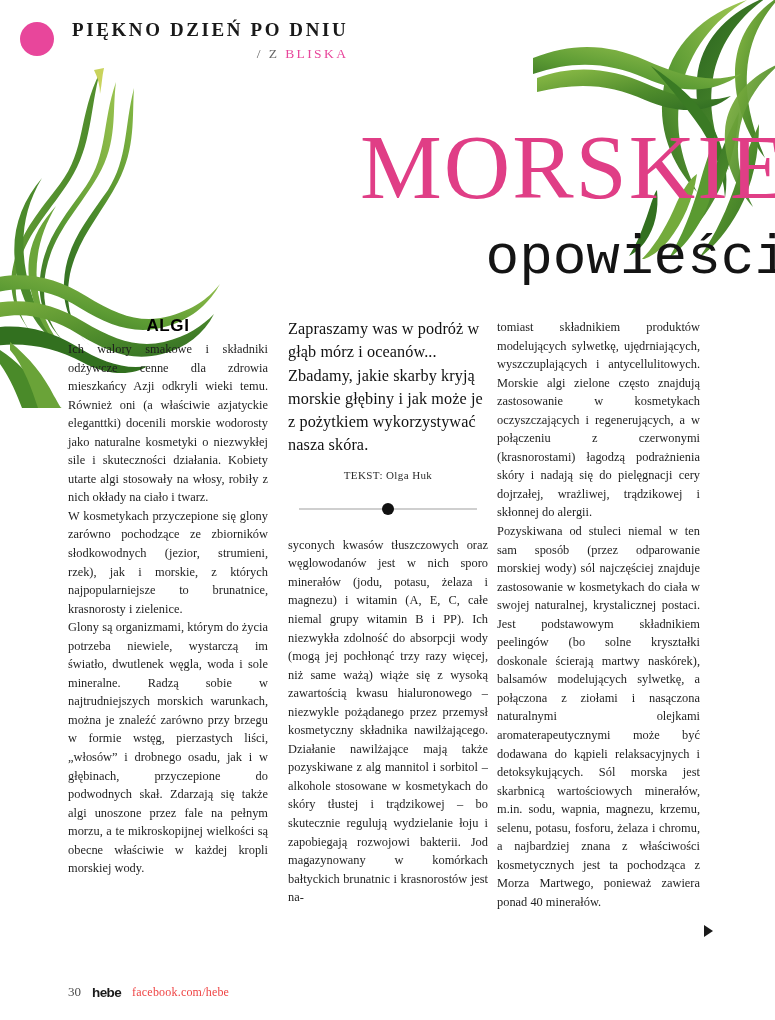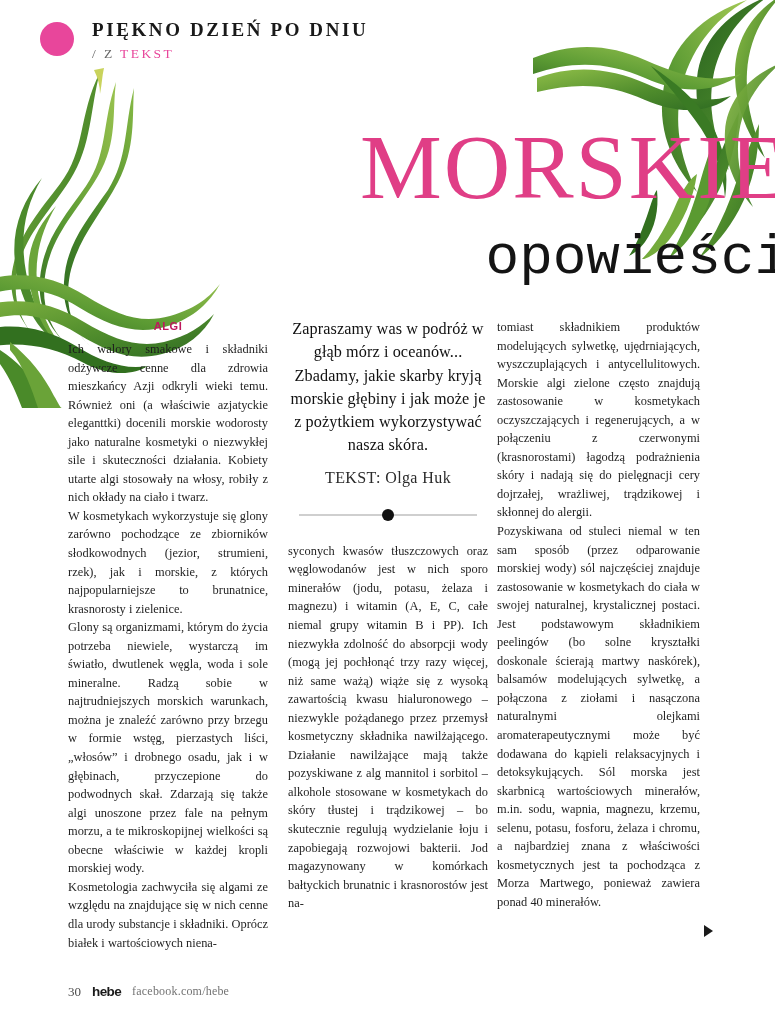--- a/index.html
+++ b/index.html
@@ -40,24 +40,25 @@
   #seaweed-right-mid {
     right: -6px;
     top: 55px;
     width: 190px;
     height: 200px;
   }
 
   
   #masthead {
     position: absolute;
-    left: 40px;
+    left: 20px;
     top: 18px;
     width: 520px;
     height: 56px;
+    text-align: right;
   }
   #brand-dot {
     position: absolute;
     left: 0;
     top: 4px;
     width: 34px;
     height: 34px;
     border-radius: 50%;
     background: #e8469b;
   }
@@ -123,24 +124,24 @@
   .column {
     position: absolute;
     top: 318px;
   }
   #col-left   { left: 68px;  width: 200px; }
   #col-mid    { left: 288px; width: 200px; }
   #col-right  { left: 497px; width: 203px; }
 
   .section-head {
     font-family: "Liberation Sans", sans-serif;
-    font-size: 11px;
+    font-size: 17px;
     font-weight: bold;
     letter-spacing: 0.6px;
-    color: #be185d;
+    color: #000000;
     text-align: center;
     margin: 0 0 6px 0;
     line-height: 16px;
   }
   .section-head.spaced-above {
     margin-top: 14px;
   }
 
   .body-text {
     font-family: Liberation Serif, serif;
@@ -154,28 +155,28 @@
   }
   .body-text + .body-text {
     margin-top: 0;
   }
 
   
   #pullquote {
     font-family: "Liberation Serif", serif;
     font-size: 16.2px;
     line-height: 23.3px;
-    text-align: center;
+    text-align: left;
     color: #111111;
     margin: 0;
     letter-spacing: 0.1px;
   }
   #byline {
     font-family: "Liberation Serif", serif;
-    font-size: 16px;
+    font-size: 11px;
     letter-spacing: 0.4px;
     text-align: center;
     color: #2b2b2b;
     margin: 11px 0 0 0;
   }
   #divider {
     position: relative;
     margin: 22px auto 0 auto;
     width: 178px;
     height: 12px;
@@ -213,39 +214,39 @@
     border-top: 6px solid transparent;
     border-bottom: 6px solid transparent;
   }
 
   
   #footer {
     position: absolute;
     left: 68px;
     top: 984px;
     display: flex;
-    align-items: flex-start;
+    align-items: center;
     gap: 11px;
   }
   #folio {
     font-family: "Liberation Serif", serif;
     font-size: 13px;
     color: #4a4a4a;
   }
   #footer-logo {
     font-family: "Liberation Sans", sans-serif;
     font-size: 13.5px;
     font-weight: bold;
     letter-spacing: -0.6px;
     color: #1a1a1a;
   }
   #footer-social {
     font-family: "Liberation Serif", serif;
     font-size: 12px;
-    color: #737373;
+    color: #ef4444;
     letter-spacing: 0.2px;
   }
 </style>
 </head>
 <body>
 
 <div id="page">
 
   <svg id="seaweed-left" class="seaweed" viewBox="0 0 240 350" xmlns="http://www.w3.org/2000/svg">
     <defs>
@@ -318,36 +319,35 @@
       </linearGradient>
     </defs>
     <path d="M190 8 C168 26 152 50 148 78 C144 108 152 132 162 152 C146 134 132 108 134 76 C136 44 160 20 190 8 Z" fill="url(#gMa)" opacity="0.95"></path>
   </svg>
 
   <div id="masthead">
     <div id="brand-dot"></div>
     <div id="masthead-texts">
       <div id="kicker-main">PIĘKNO DZIEŃ PO DNIU</div>
       <div id="kicker-sub-wrap">
-        <span id="kicker-slash">/ Z </span><span id="kicker-sub">TEKST</span>
+        <span id="kicker-slash">/ Z </span><span id="kicker-sub">BLISKA</span>
       </div>
     </div>
   </div>
 
   <div id="title-block">
     <div id="title-line1">MORSKIE</div>
     <div id="title-line2">opowieści</div>
   </div>
 
   <div id="col-left" class="column">
     <div class="section-head">ALGI</div>
     <p class="body-text">Ich walory smakowe i składniki odżywcze cenne dla zdrowia mieszkańcy Azji odkryli wieki temu. Również oni (a właściwie azjatyckie eleganttki) docenili morskie wodorosty jako naturalne kosmetyki o niezwykłej sile i skuteczności działania. Kobiety utarte algi stosowały na włosy, robiły z nich okłady na ciało i twarz.</p>
-    <p class="body-text">W kosmetykach wykorzystuje się glony zarówno pochodzące ze zbiorników słodkowodnych (jezior, strumieni, rzek), jak i morskie, z których najpopularniejsze to brunatnice, krasnorosty i zielenice.</p>
+    <p class="body-text">W kosmetykach przyczepione się glony zarówno pochodzące ze zbiorników słodkowodnych (jezior, strumieni, rzek), jak i morskie, z których najpopularniejsze to brunatnice, krasnorosty i zielenice.</p>
     <p class="body-text">Glony są organizmami, którym do życia potrzeba niewiele, wystarczą im światło, dwutlenek węgla, woda i sole mineralne. Radzą sobie w najtrudniejszych morskich warunkach, można je znaleźć zarówno przy brzegu w formie wstęg, pierzastych liści, „włosów” i drobnego osadu, jak i w głębinach, przyczepione do podwodnych skał. Zdarzają się także algi unoszone przez fale na pełnym morzu, a te mikroskopijnej wielkości są obecne właściwie w każdej kropli morskiej wody.</p>
-    <p class="body-text">Kosmetologia zachwyciła się algami ze względu na znajdujące się w nich cenne dla urody substancje i składniki. Oprócz białek i wartościowych niena-</p>
   </div>
 
   <div id="col-mid" class="column">
     <div id="pullquote">Zapraszamy was w podróż w głąb mórz i oceanów... Zbadamy, jakie skarby kryją morskie głębiny i jak może je z pożytkiem wykorzystywać nasza skóra.</div>
     <div id="byline">TEKST: Olga Huk</div>
     <div id="divider">
       <div id="divider-line"></div>
       <div id="divider-dot"></div>
     </div>
     <div id="mid-continuation">

